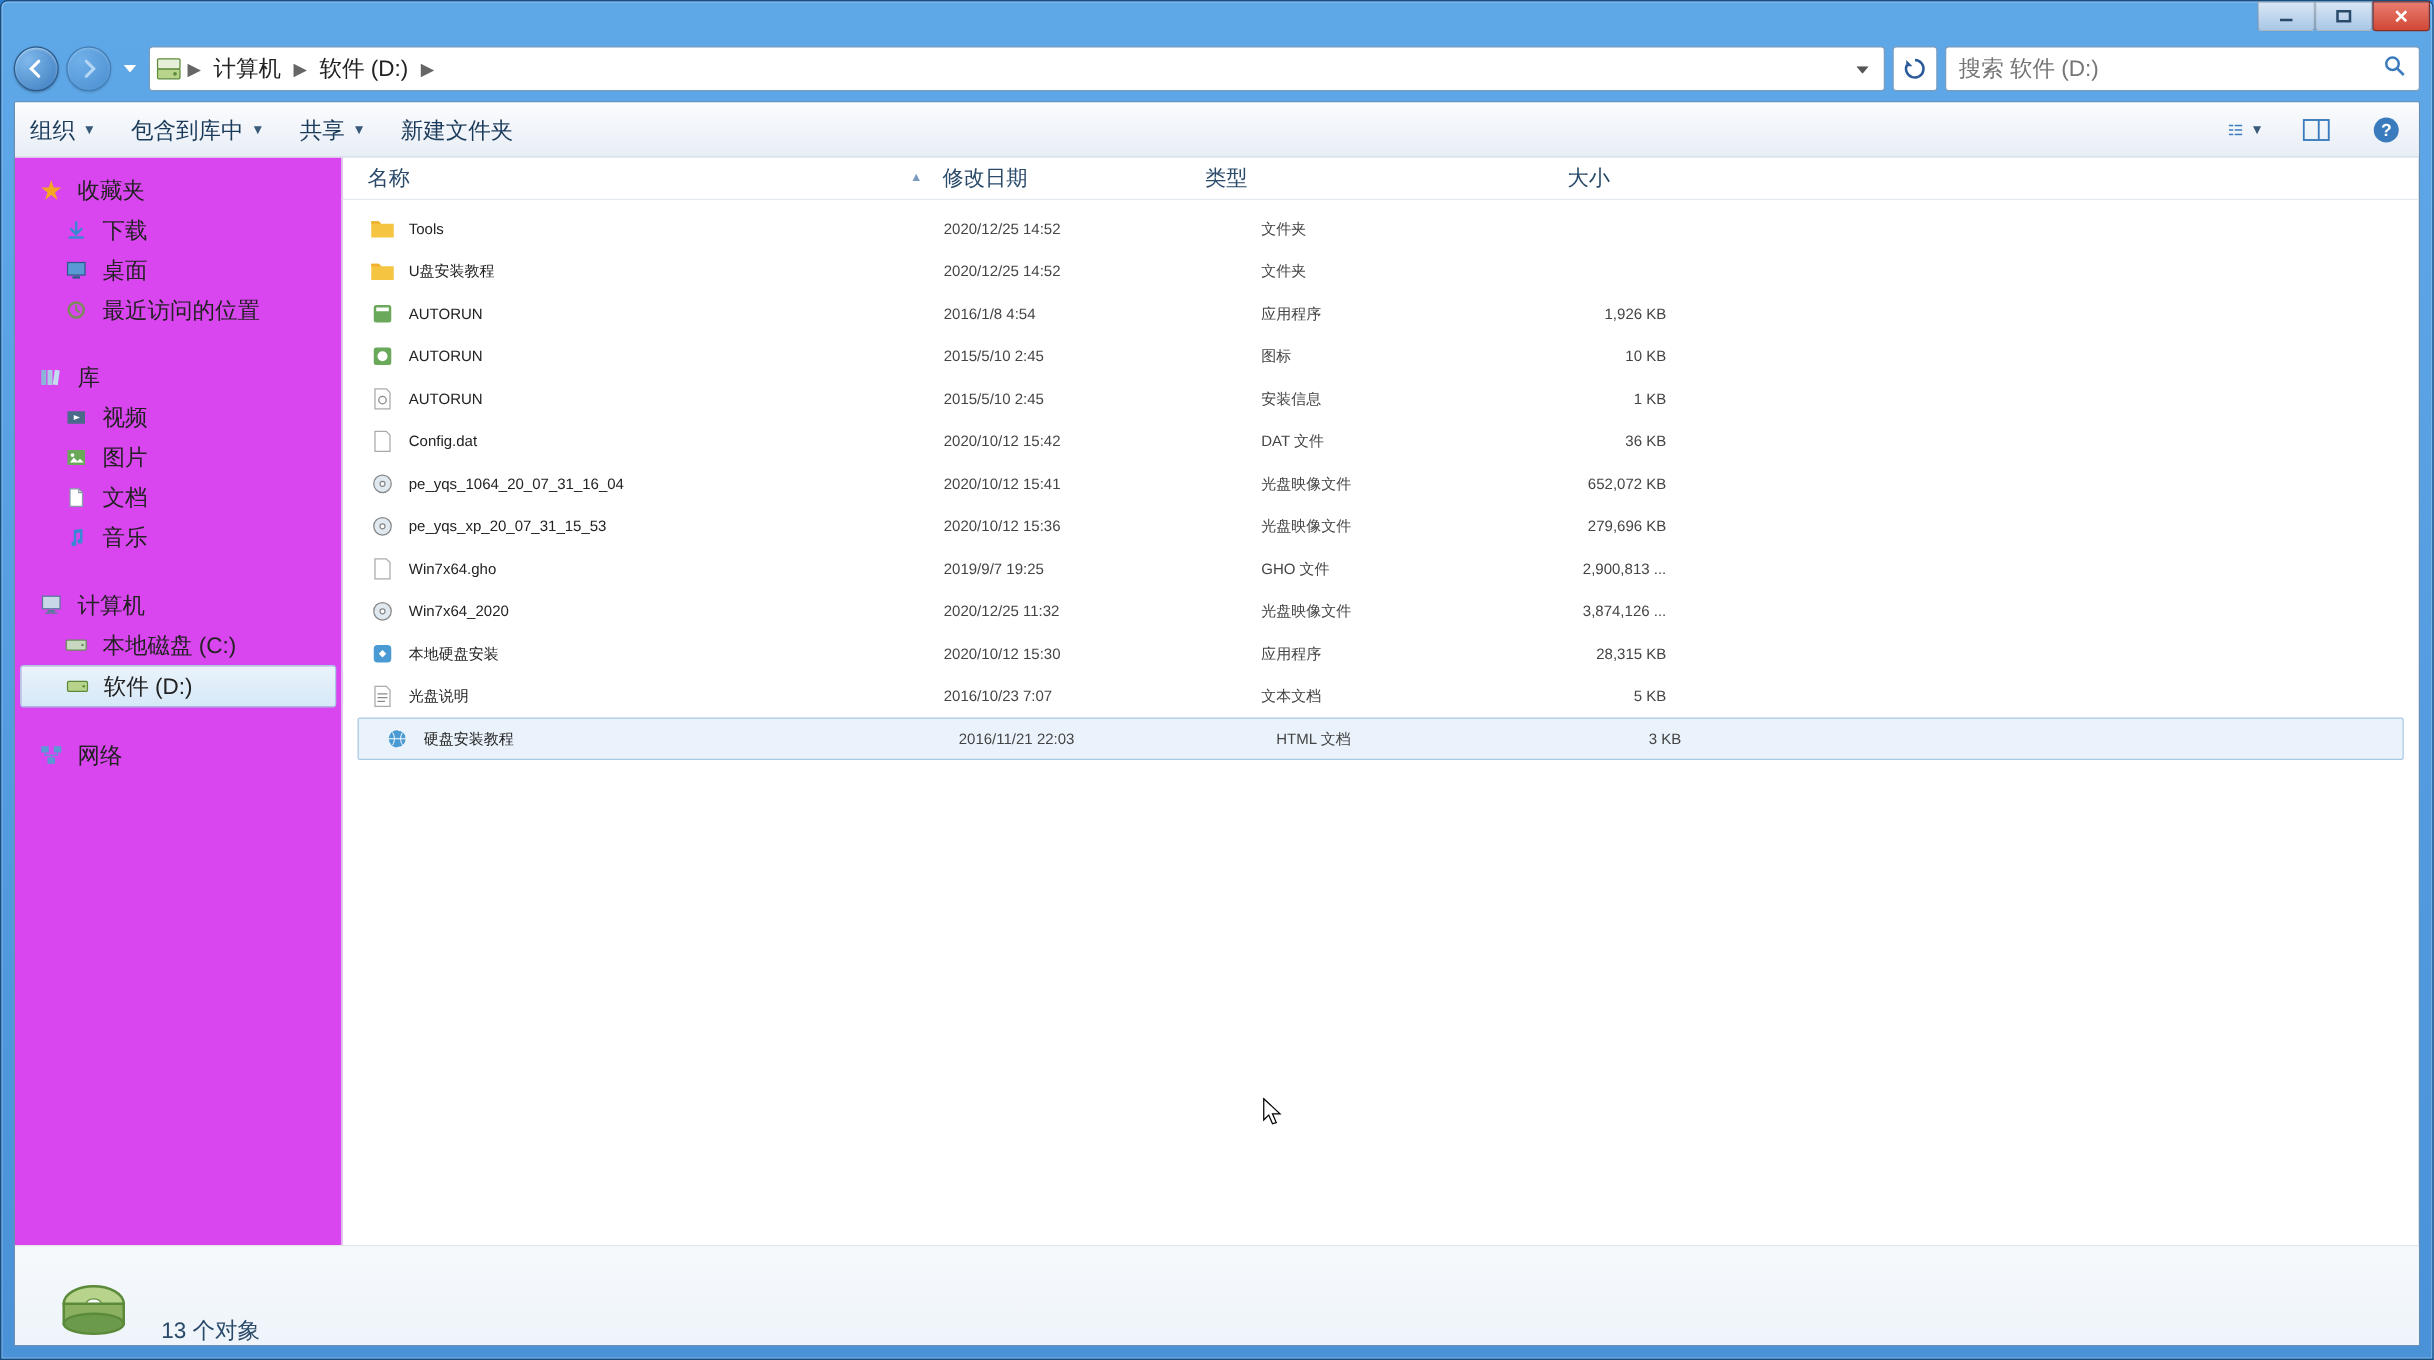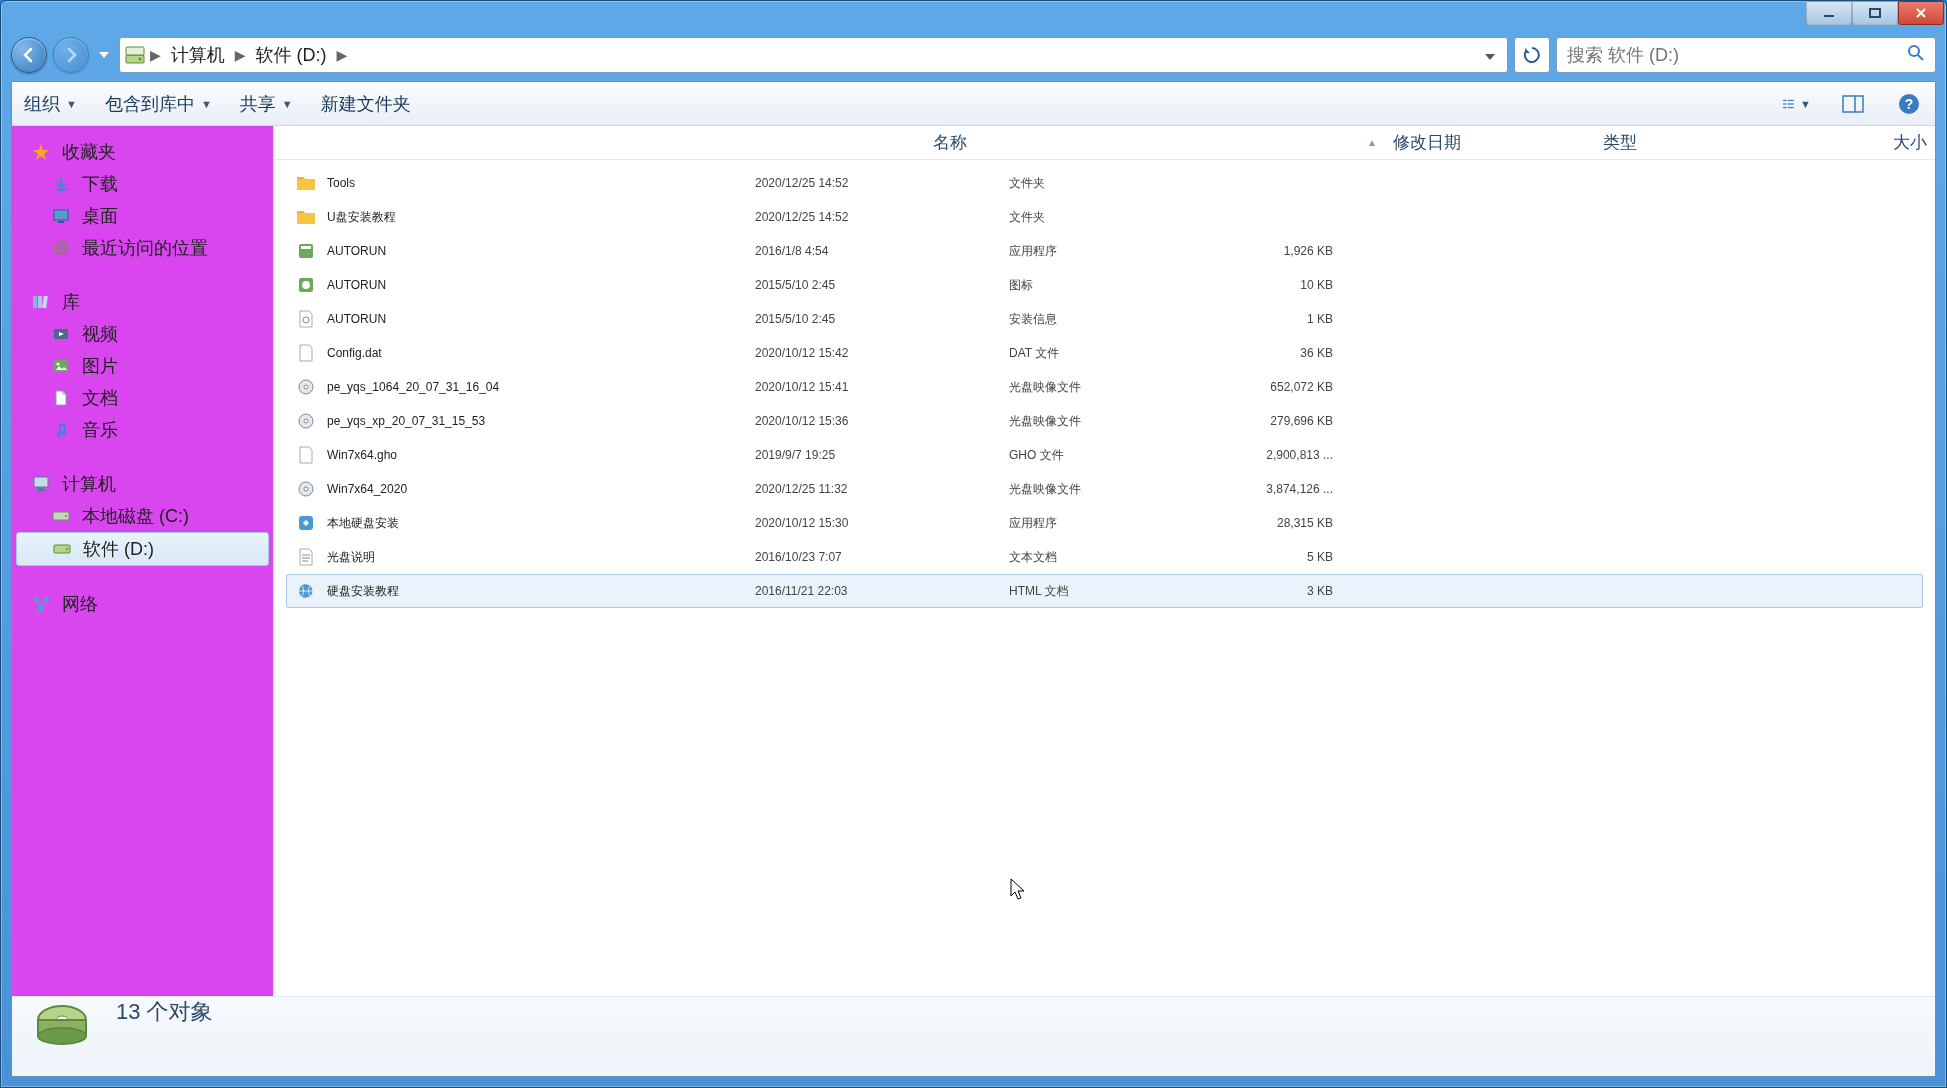--- a/index.html
+++ b/index.html
@@ -134,53 +134,53 @@
 }
 .tree-ic { width: 22px; height: 20px; display: inline-flex; align-items: center; justify-content: center; }
 
 .file-area { flex: 1; display: flex; flex-direction: column; }
 .col-headers {
   height: 34px;
   border-bottom: 1px solid #e4e9ef;
   display: flex; align-items: center;
   font-size: 17px; color: #2a4a6a;
   padding-left: 12px;
-  justify-content: flex-end;
 }
 .col { padding: 0 8px; }
 .col.name { width: 460px; display: flex; align-items: center; gap: 6px; }
 .col.date { width: 210px; }
 .col.type { width: 210px; }
 .col.size { width: 130px; text-align: right; }
 
 .file-list { flex: 1; padding: 6px 12px; position: relative; }
 .file-row {
   display: flex; align-items: center;
   height: 34px; font-size: 12px; color: #222;
   border: 1px solid transparent;
 }
 .file-row.selected-focus {
   background: #eaf3fb;
   border: 1px solid #a8c8e4;
   border-radius: 2px;
+  padding-left: 12px;
 }
 .cell { padding: 0 8px; }
 .cell.name { width: 460px; display: flex; align-items: center; gap: 10px; }
 .cell.date { width: 210px; color: #444; }
 .cell.type { width: 210px; color: #444; margin-left: 44px; }
 .cell.size { width: 130px; text-align: right; color: #444; }
 .file-ic { width: 22px; height: 22px; display: inline-flex; align-items: center; justify-content: center; }
 
 .status-bar {
   height: 80px;
   border-top: 1px solid #e0e6ec;
   background: linear-gradient(to bottom, #f6f9fc, #eef4fa);
-  display: flex; align-items: flex-start;
-  padding: 0 20px; gap: 24px;
-  font-size: 22px; color: #2a4a6a;
+  display: flex; align-items: flex-end;
+  padding: 0 33px; gap: 24px;
+  font-size: 18px; color: #2a4a6a;
 }
 .status-ic {
   width: 60px; height: 56px;
   display: flex; align-items: center; justify-content: center;
 }
 
 .cursor {
   position: absolute; width: 18px; height: 24px;
   left: 736px; top: 718px;
   pointer-events: none;

